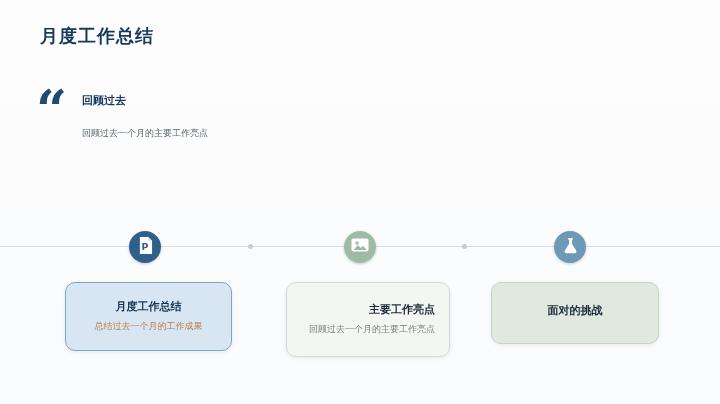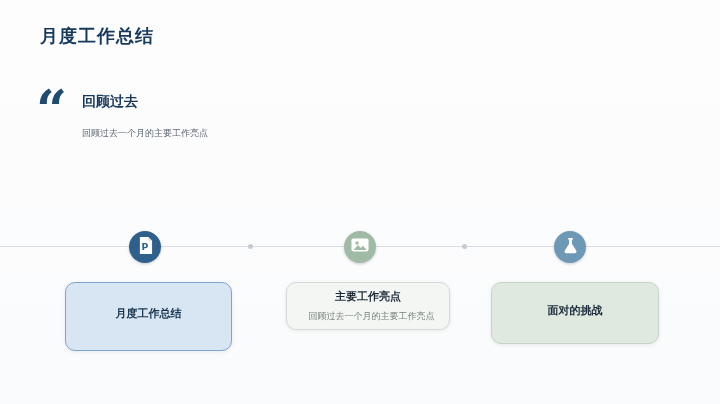--- a/index.html
+++ b/index.html
@@ -24,21 +24,21 @@
 
   
   .quote-glyph {
     position: absolute; left: 36px; top: 86px;
     font-family: "DejaVu Serif", "Liberation Serif", serif;
     font-size: 54px; font-weight: bold; line-height: 0.9;
     color: #204a70; height: 34px; overflow: hidden;
   }
   .quote-heading {
     position: absolute; left: 82px; top: 93px;
-    font-size: 14px; font-weight: bold; color: #17395c;
+    font-size: 11px; font-weight: bold; color: #17395c;
   }
   .quote-subtitle {
     position: absolute; left: 82px; top: 127px;
     font-size: 9px; color: #5a6470;
   }
 
   
   .timeline-line {
     position: absolute; left: 0; top: 246px;
     width: 720px; height: 1px; background: #dadee2;
@@ -64,21 +64,21 @@
   .card {
     position: absolute; top: 282px;
     border-radius: 10px;
     display: flex; flex-direction: column;
     align-items: center; justify-content: center;
     text-align: center;
     padding: 8px 14px; box-sizing: border-box;
     box-shadow: 0 1px 4px rgba(0,0,0,0.08);
   }
   .card1 { left: 65px;  width: 167px; height: 69px; background: #d8e6f3; border: 1px solid #7fa6c9; }
-  .card2 { left: 286px; width: 164px; height: 48px; background: #f4f6f4; border: 1px solid #d6dad6; }
+  .card2 { left: 286px; width: 164px; height: 75px; background: #f4f6f4; border: 1px solid #d6dad6; align-items: flex-end; }
   .card3 { left: 491px; width: 168px; height: 62px; background: #dfe9e0; border: 1px solid #c6d4c8; text-align: center; }
   .card-title {
     font-size: 11px; font-weight: bold;
     color: #1c2b3a; margin-bottom: 6px;
   }
   .card1 .card-title { color: #17344f; }
   .card-desc { font-size: 9px; line-height: 1.5; }
   .card1 .card-desc { color: #bd7a3e; }
   .card2 .card-desc { color: #76817b; padding-left: 7px; }
   .card3 .card-desc { color: #76817b; }
@@ -123,20 +123,21 @@
   <div class="milestone-circle c3">
     <span>
       <svg width="15" height="17" viewBox="0 0 16 18">
         <path d="M5.5 1 h5 v1.6 h-1 v4.6 l4.6 7.1 a1.9 1.9 0 0 1 -1.6 2.9 h-9 a1.9 1.9 0 0 1 -1.6 -2.9 l4.6 -7.1 v-4.6 h-1 z" fill="#ffffff"></path>
       </svg>
     </span>
   </div>
 
   <div class="card card1">
     <div class="card-title">月度工作总结</div>
+    <div class="card-desc">总结过去一个月的工作成果</div>
   </div>
 
   <div class="card card2">
     <div class="card-title">主要工作亮点</div>
     <div class="card-desc">回顾过去一个月的主要工作亮点</div>
   </div>
 
   <div class="card card3">
     <div class="card-title">面对的挑战</div>
   </div>

